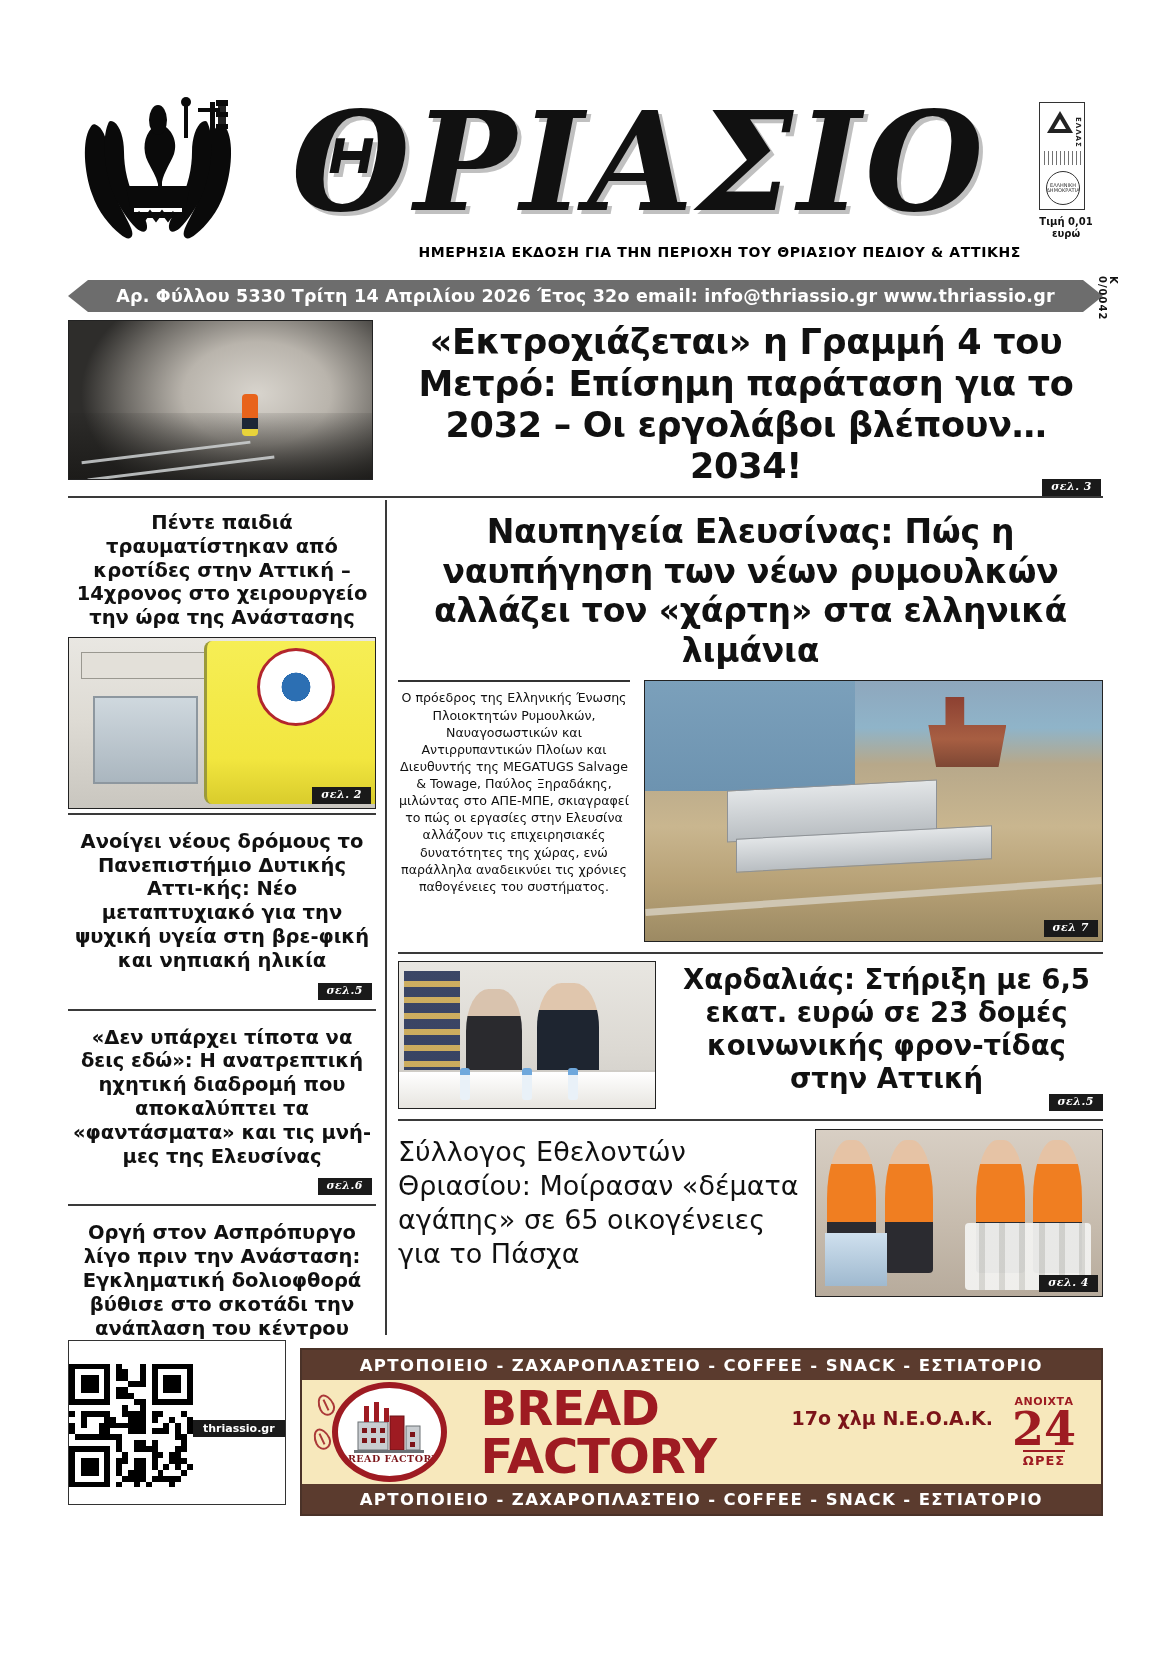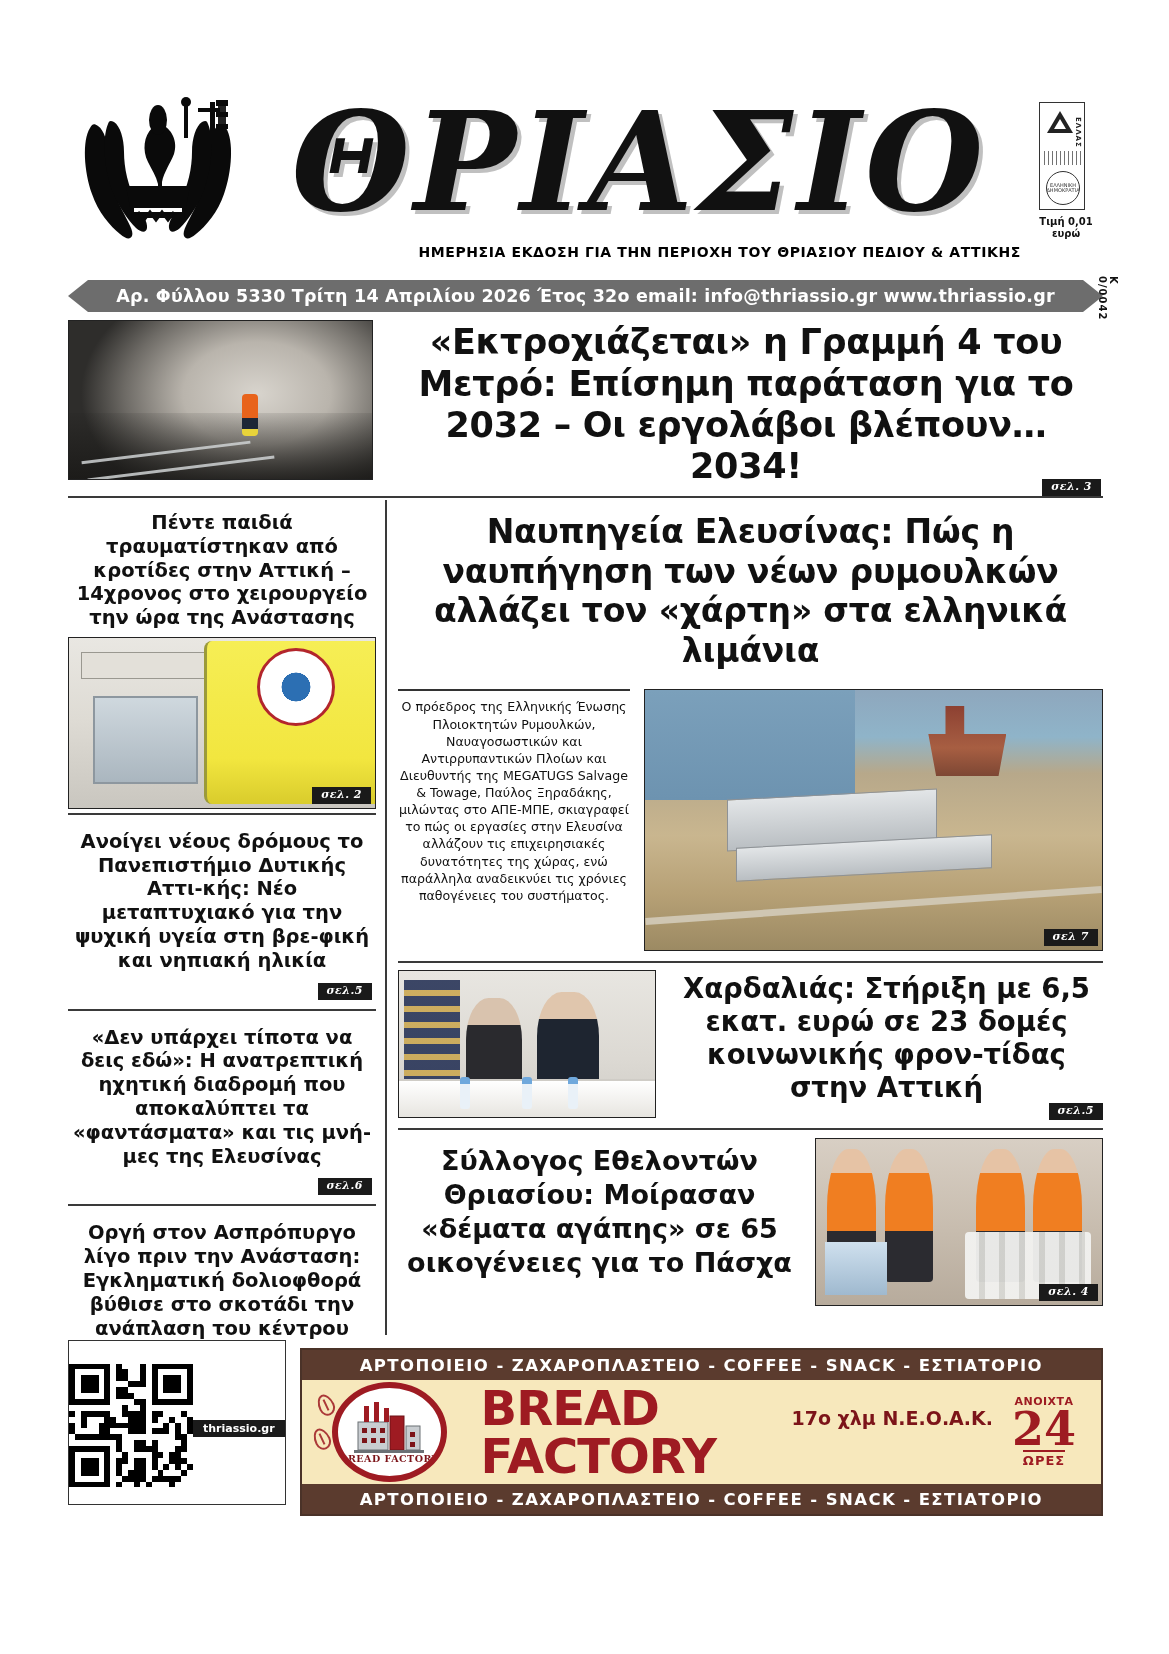--- a/index.html
+++ b/index.html
@@ -247,21 +247,21 @@
   }
   .rc-main-head {
     font-size: 33px;
     font-weight: 700;
     line-height: 1.2;
     text-align: center;
     color: #111;
     padding: 8px 4px 6px 4px;
     letter-spacing: -0.2px;
   }
-  .rc-body-row { display: flex; gap: 14px; margin-top: 13px; }
+  .rc-body-row { display: flex; gap: 14px; margin-top: 4px; }
   .rc-lede {
     flex: 0 0 232px;
     font-size: 12.6px;
     line-height: 1.36;
     text-align: center;
     color: #111;
     border-top: 2px solid #333;
     padding-top: 7px;
   }
   .rc-photo-big { flex: 1 1 auto; height: 262px; }
@@ -279,23 +279,23 @@
     text-align: center;
     color: #111;
     padding-top: 2px;
   }
   .rc-head2 .sel-inline { position: absolute; right: 0; bottom: -2px; }
 
   .rc-three { display: flex; gap: 14px; margin-top: 8px; }
   .rc-head3 {
     flex: 1 1 auto;
     font-size: 27px;
-    font-weight: 700;
+    font-weight: 400;
     line-height: 1.25;
-    text-align: center;
+    text-align: left;
     color: #111;
     padding-top: 6px;
   }
   .rc-photo-mid2 { flex: 0 0 288px; height: 168px; }
 
   
   .footer-area {
     position: absolute;
     left: 68px; top: 1340px;
     width: 1035px; height: 180px;

